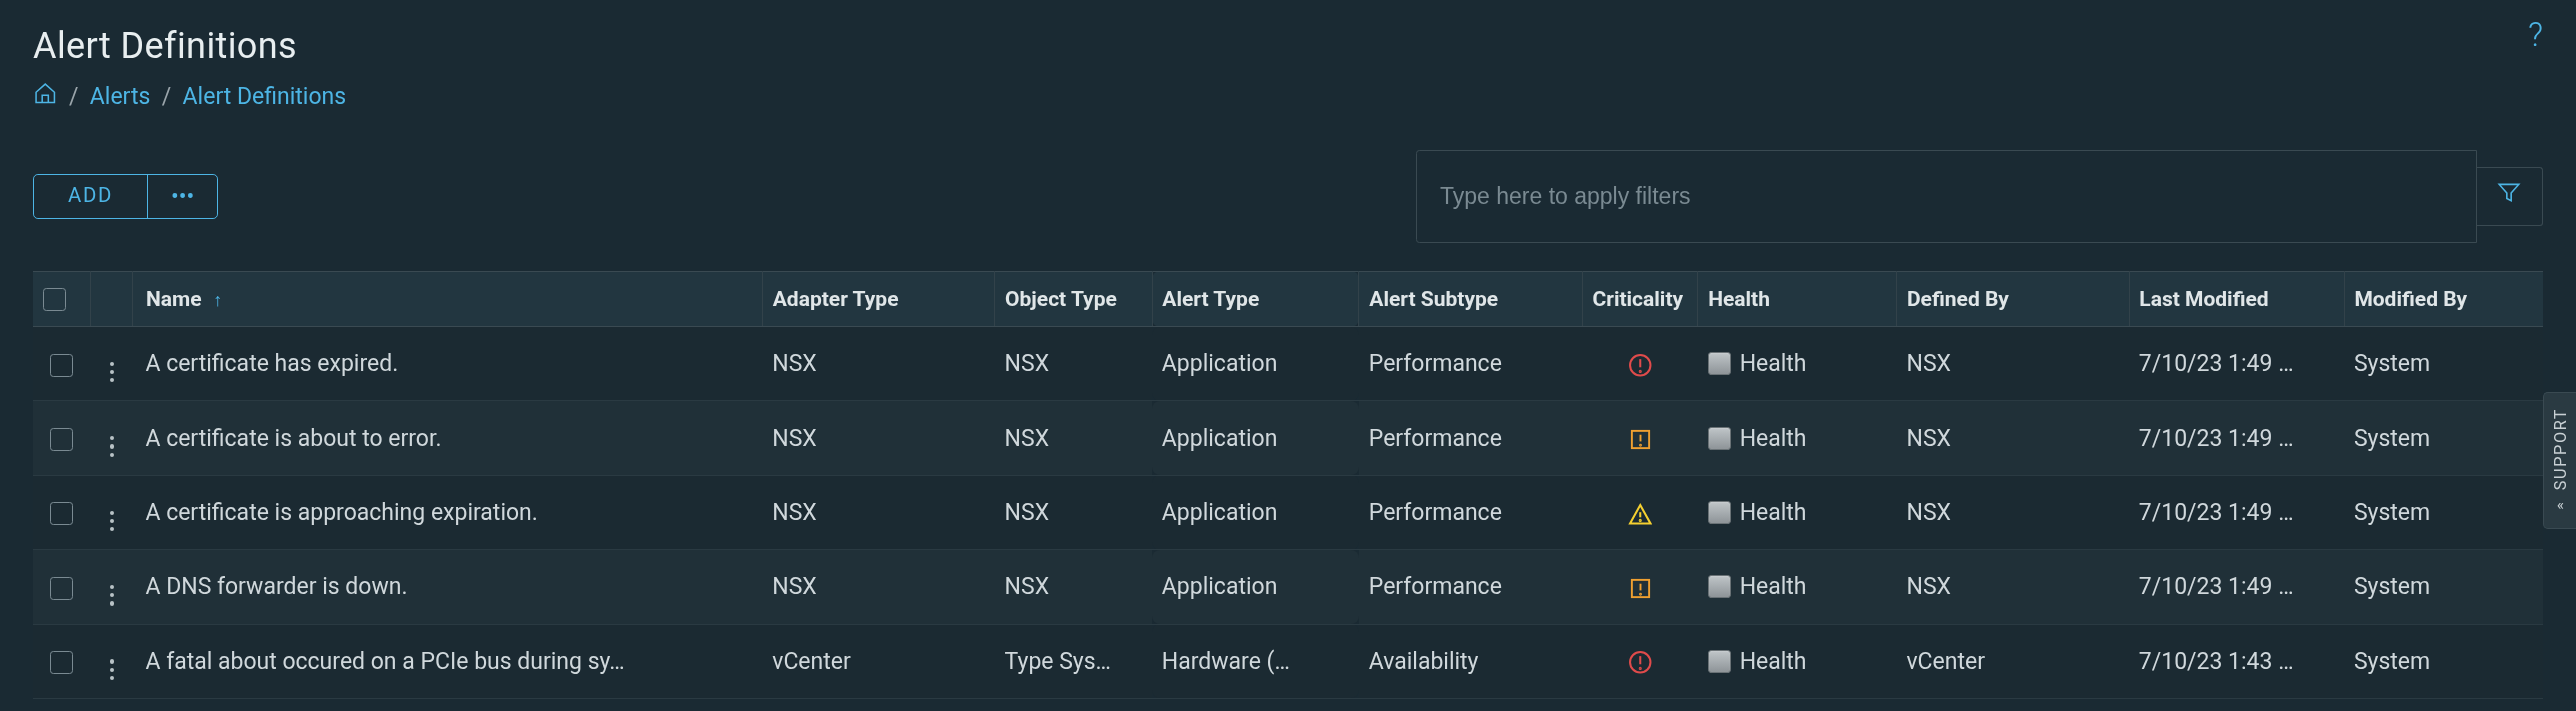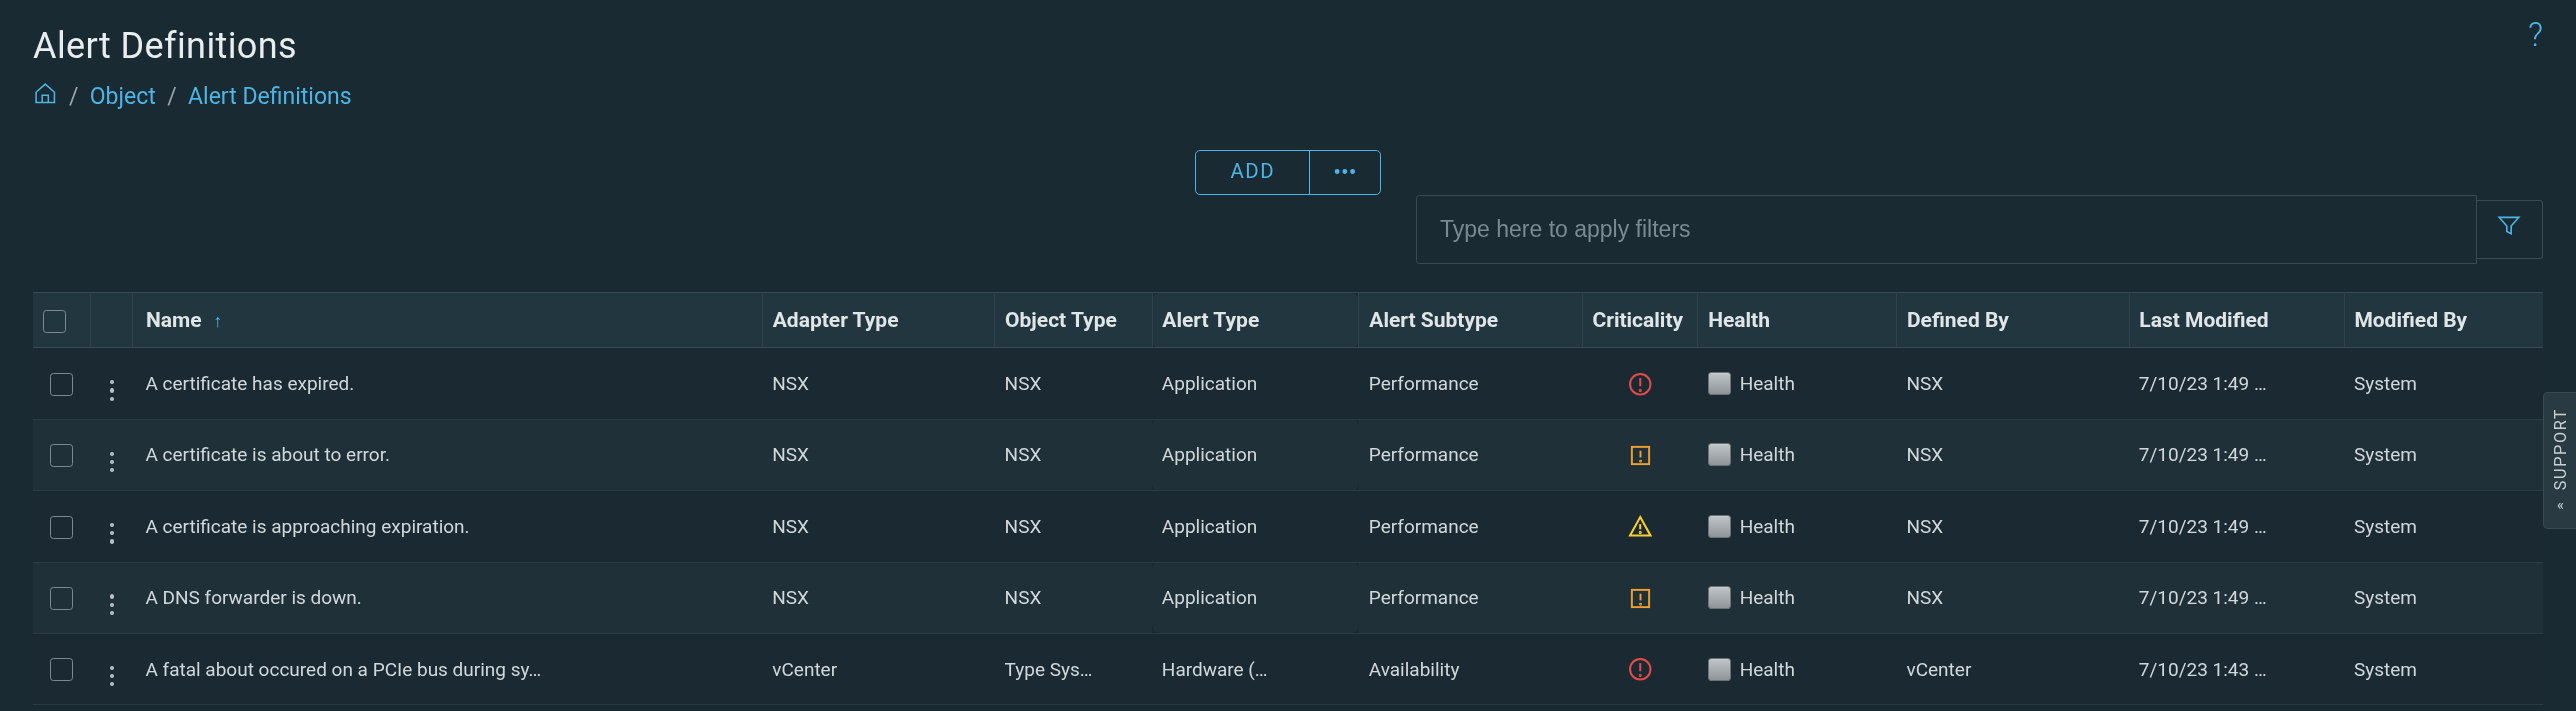--- a/index.html
+++ b/index.html
@@ -45,21 +45,20 @@
   .breadcrumb .sep { color: var(--text-dim); }
   .breadcrumb a { color: var(--accent); text-decoration: none; }
   .help-icon {
     position: absolute; top: 14.7px; right: 33px;
     color: var(--accent); font-size: 33px; font-weight: 300;
     cursor: pointer;
   }
   .toolbar {
     display: flex; align-items: center; gap: 0;
     margin-bottom: 28px;
-    flex-direction: column;
   }
   .btn-group {
     display: flex; border: 1.6px solid var(--accent-btn-border);
     border-radius: 4.9px; overflow: hidden;
   }
   .btn-add {
     padding: 8.2px 34px; color: var(--accent);
     font-size: 20.4px; letter-spacing: 1.6px;
     cursor: pointer; background: transparent;
     border-right: 1.6px solid var(--accent-btn-border);
@@ -71,21 +70,21 @@
   }
   .filter-wrap {
     margin-left: auto; display: flex; align-items: center;
     width: 1127px;
   }
   .filter-input {
     flex: 1;
     background: transparent;
     border: 0.8px solid var(--border);
     border-radius: 3.3px 0 0 3.3px;
-    padding: 20px 23px;
+    padding: 32px 23px;
     color: var(--text-primary);
     font-size: 23px;
     outline: none;
   }
   .filter-input::placeholder { color: #7a8a92; }
   .filter-icon-btn {
     border: 0.8px solid var(--border);
     border-left: none;
     border-radius: 0 3.3px 3.3px 0;
     padding: 11.4px 19.6px 14.7px 19.6px;
@@ -102,21 +101,21 @@
     padding: 14.7px 9.8px;
     border-top: 0.8px solid var(--border);
     border-bottom: 0.8px solid var(--border);
     border-right: 0.8px solid #32424a;
     white-space: nowrap;
   }
   .tbl th:last-child { border-right: none; }
   .tbl td {
     padding: 18px 9.8px;
     border-bottom: 0.8px solid #2a3a42;
-    font-size: 19px;
+    font-size: 23px;
     color: var(--text-primary);
     white-space: nowrap; overflow: hidden; text-overflow: ellipsis; margin-top: 11px;
   }
   .tbl tbody tr { background: var(--bg-row-alt); }
   .tbl tbody tr:nth-child(even) { background: var(--bg-row); }
   .col-chk { width: 57px; text-align: center; }
   .col-menu { width: 41px; text-align: center; }
   .col-name { width: 621px; max-width: 621px; padding-left: 13px !important; }
   .col-adapter { width: 229px; max-width: 229px; }
   .col-objtype { width: 155px; max-width: 155px; }
@@ -178,21 +177,21 @@
   <div class="help-icon">?</div>
   <h1 class="title">Alert Definitions</h1>
 
   <div class="breadcrumb">
     <span style="color:var(--accent);">
       <svg width="24.5" height="24.5" viewBox="0 0 24 24" fill="none" stroke="currentColor" stroke-width="1.5">
           <path d="M3 11 L12 3 L21 11 V21 H3 Z M9 21 V14 H15 V21"></path>
         </svg>
     </span>
     <span class="sep">/</span>
-    <a href="#">Object</a>
+    <a href="#">Alerts</a>
     <span class="sep">/</span>
     <a href="#">Alert Definitions</a>
   </div>
 
   <div class="toolbar">
     <div class="btn-group">
       <div class="btn-add">ADD</div>
       <div class="btn-more">•••</div>
     </div>
     <div class="filter-wrap">

